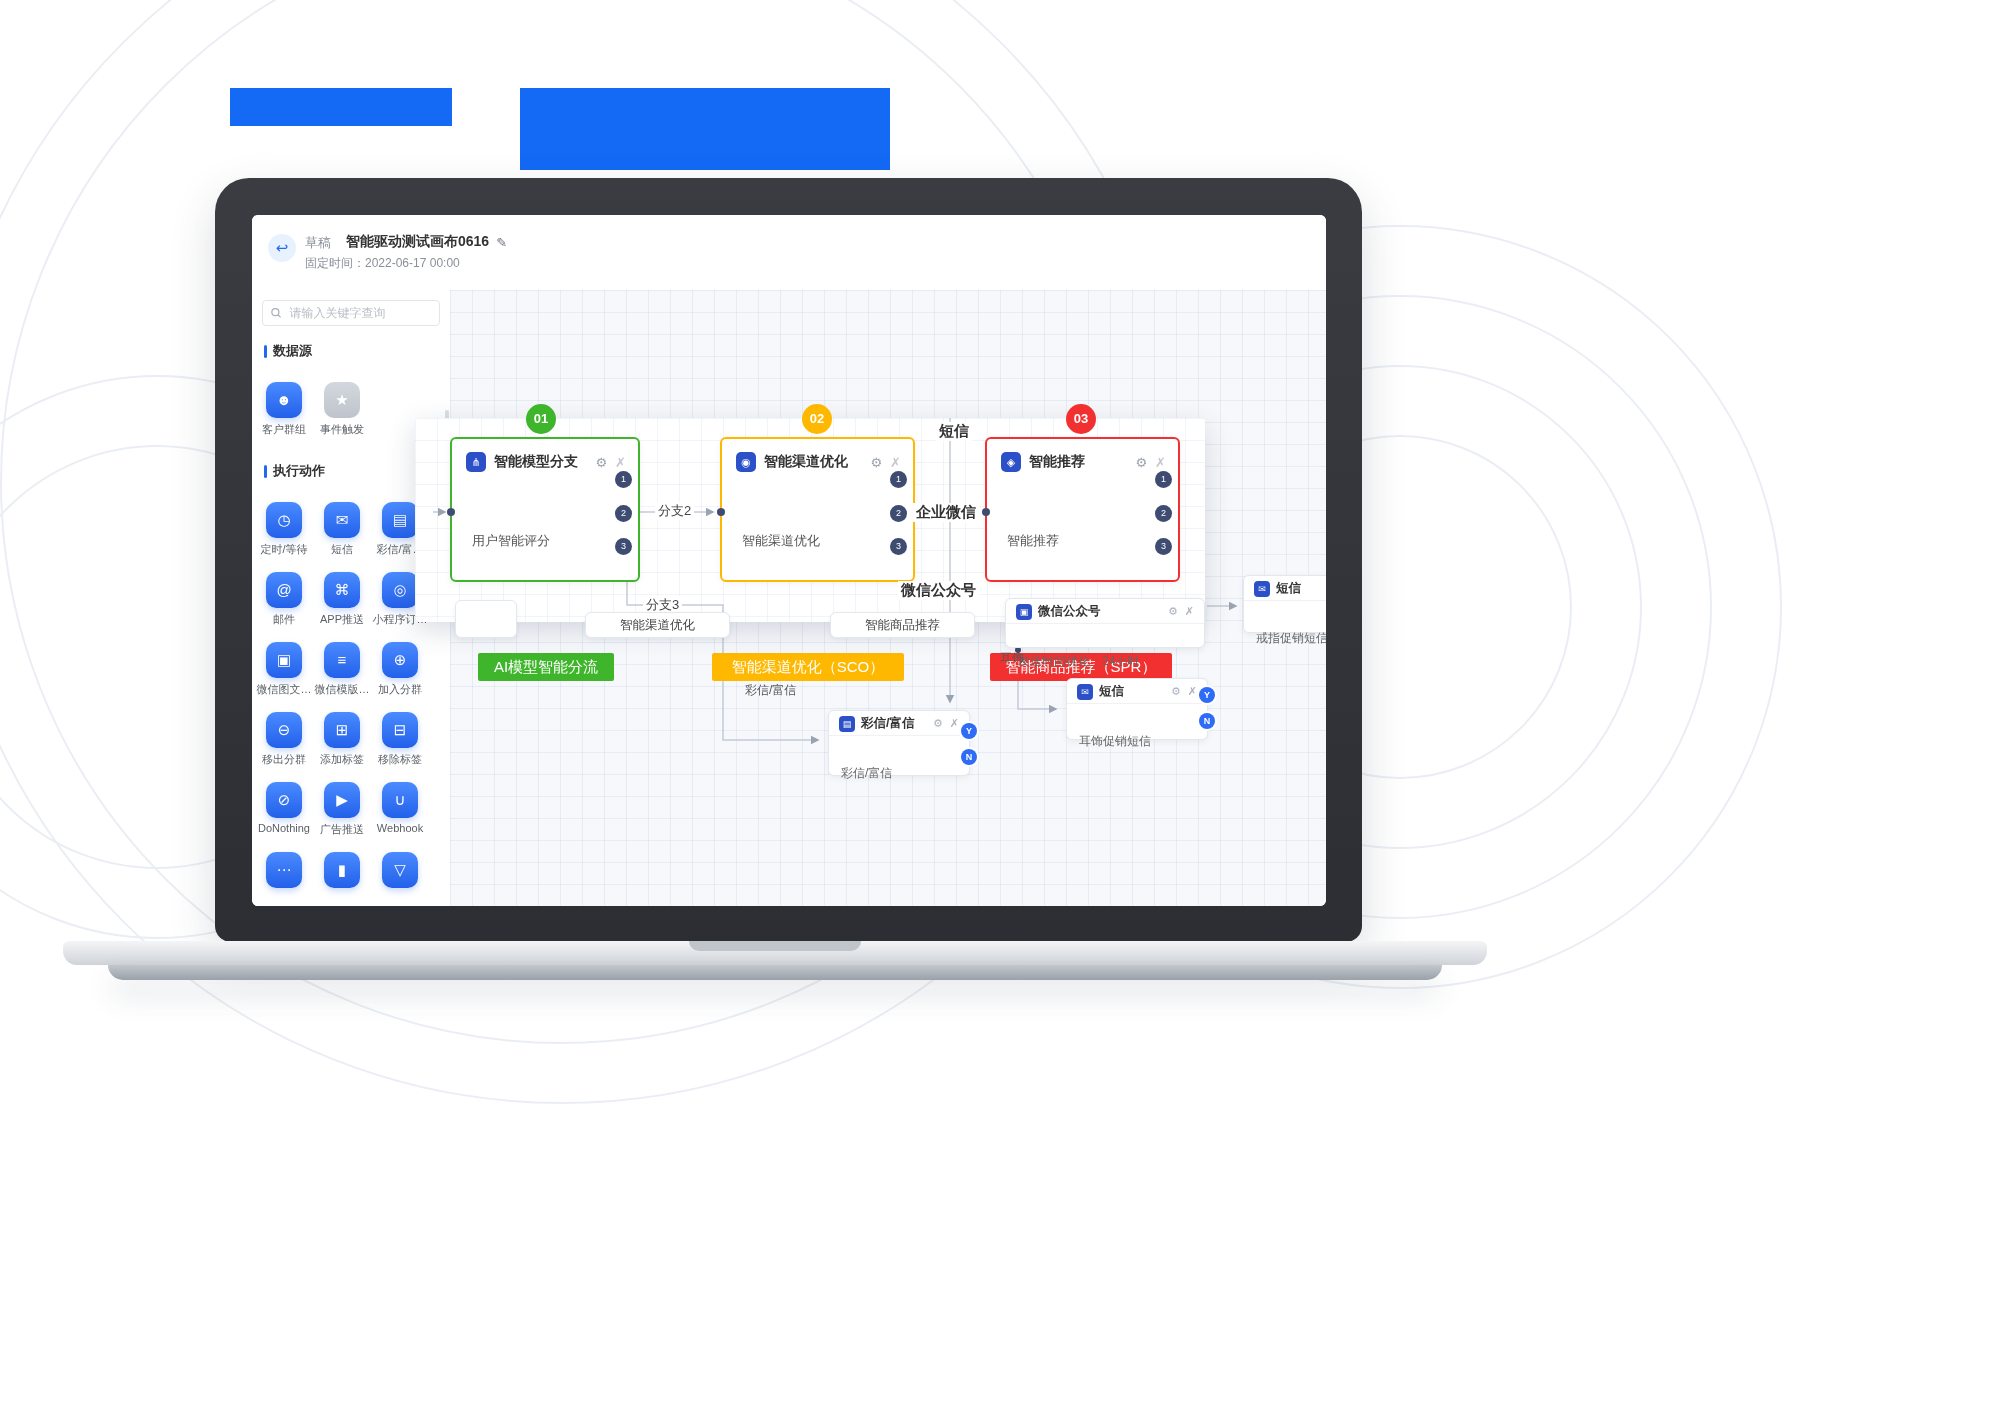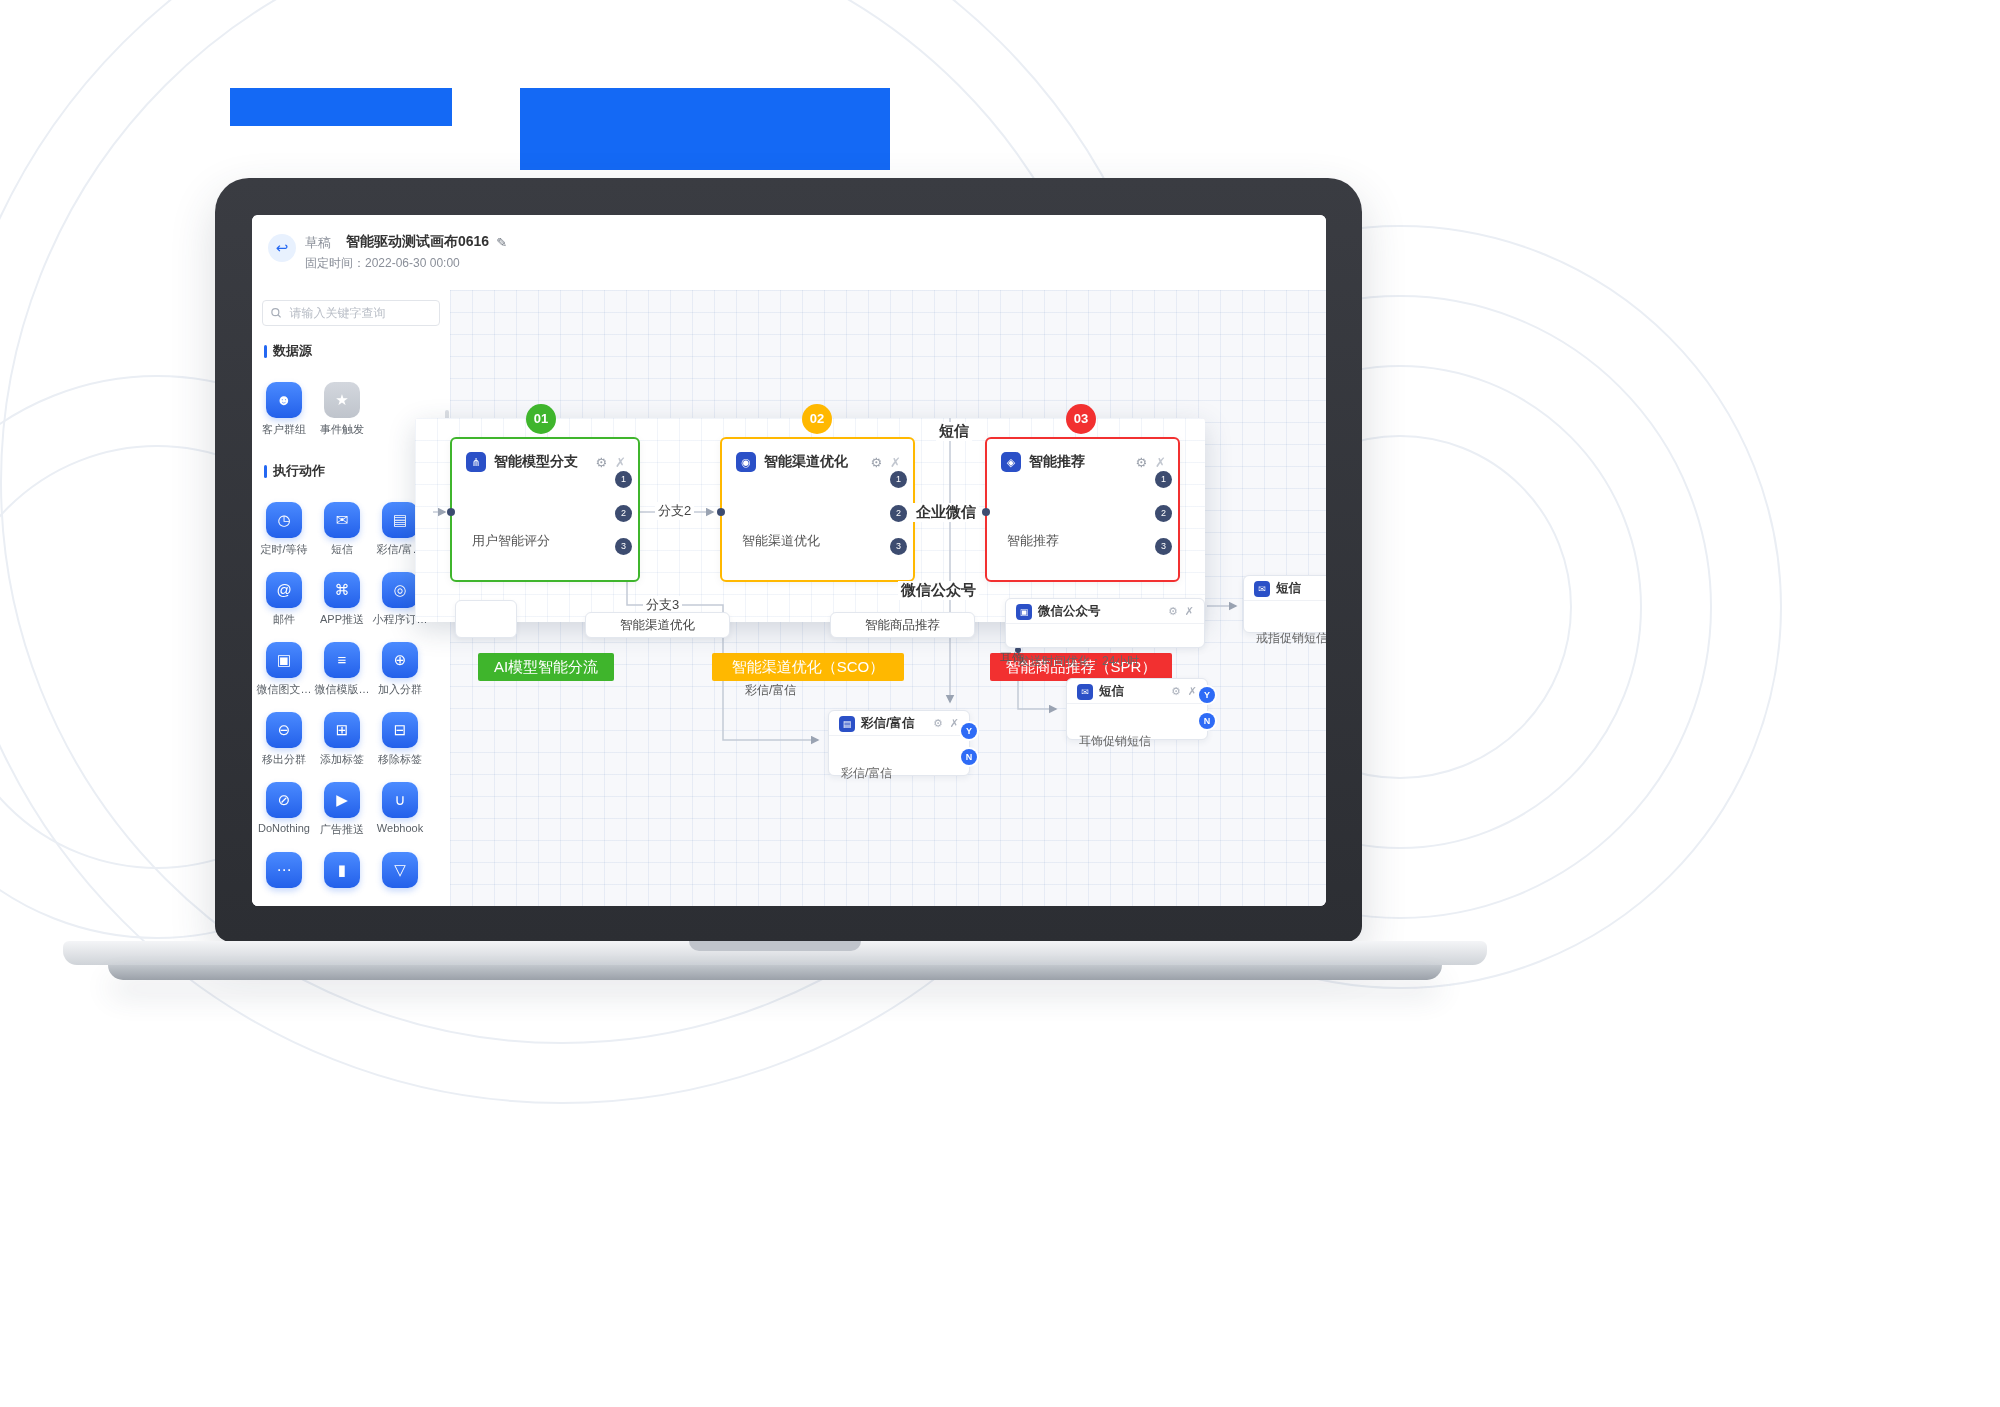--- a/index.html
+++ b/index.html
@@ -139,21 +139,21 @@
 
     <div class="app-header">
       <div class="hdr-back">
         <span>↩</span>
       </div>
       <div class="hdr-draft">草稿</div>
       <div class="hdr-title-row">
         <span class="hdr-title">智能驱动测试画布0616</span>
         <span class="hdr-edit">✎</span>
       </div>
-      <div class="hdr-time">固定时间：2022-06-30 00:00</div>
+      <div class="hdr-time">固定时间：2022-06-17 00:00</div>
     </div>
 
     <div class="sidebar">
       <div class="search">
         <svg width="12" height="12" viewBox="0 0 12 12">
           <circle cx="5" cy="5" r="4" fill="none" stroke="#A8AEB8" stroke-width="1.4"></circle>
           <line x1="8" y1="8" x2="11" y2="11" stroke="#A8AEB8" stroke-width="1.4"></line>
         </svg>
         <input placeholder="请输入关键字查询" style="">
       </div>

